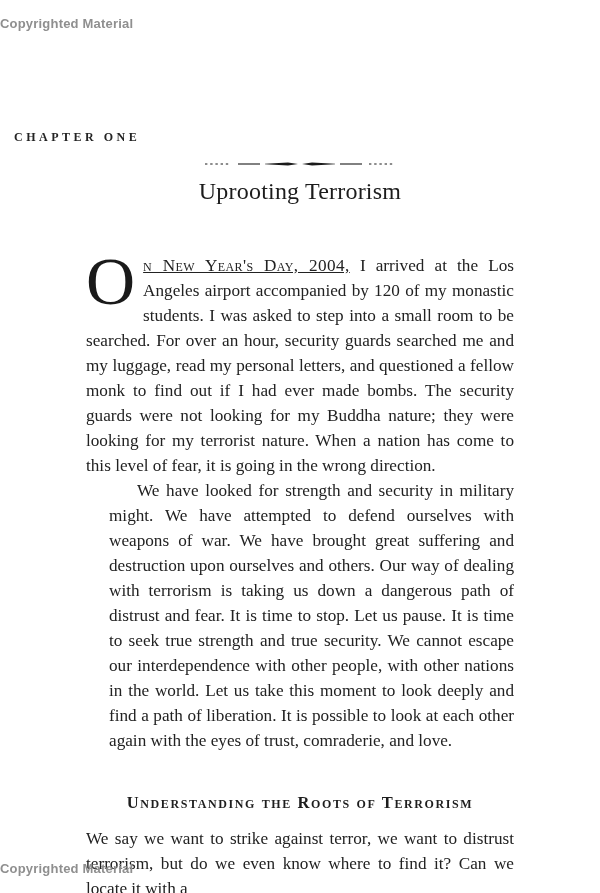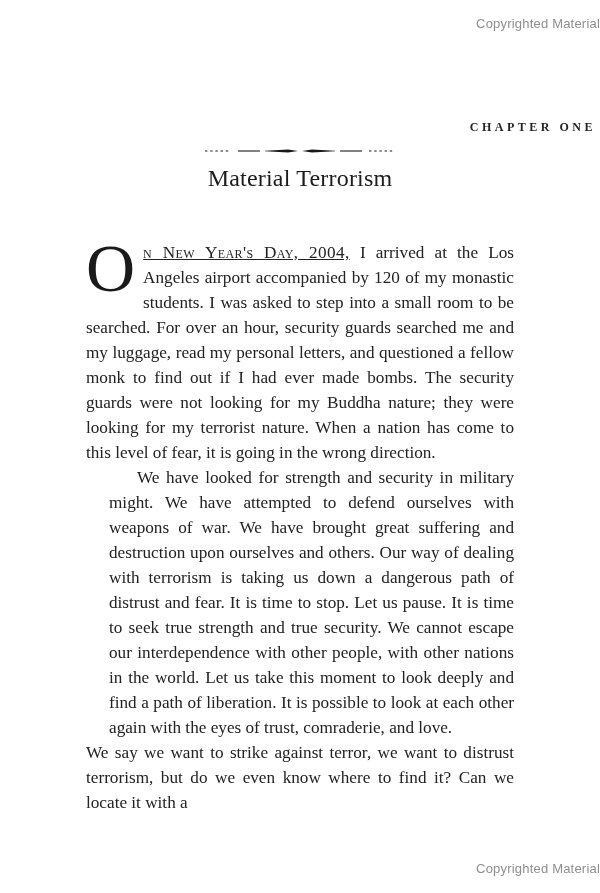--- a/index.html
+++ b/index.html
@@ -9,33 +9,33 @@
     height: 893px;
     background: #ffffff;
     font-family: "Liberation Serif", "DejaVu Serif", serif;
     color: #1f1f1f;
     overflow: hidden;
   }
   .notice {
     position: absolute;
     left: 0;
     right: 0;
-    text-align: right;
+    text-align: left;
     font-family: "Liberation Sans", "DejaVu Sans", sans-serif;
-    font-weight: normal;
+    font-weight: bold;
     font-size: 13px;
     color: #8f8f8f;
     letter-spacing: 0.2px;
   }
   .notice.top { top: 16px; }
   .notice.bottom { bottom: 17px; }
   .chapter-label {
     padding-top: 116px;
-    margin: 4px;
-    text-align: right;
+    margin: 14px;
+    text-align: left;
     font-size: 12px;
     line-height: 14px;
     font-weight: bold;
     letter-spacing: 3.5px;
     color: #242424;
   }
   .ornament {
     margin-top: 11px;
     height: 12px;
     text-align: center;
@@ -99,28 +99,29 @@
         <line x1="1" y1="6" x2="27" y2="6" stroke-width="1" stroke-dasharray="2.4,2.8"></line>
         <line x1="34" y1="6" x2="56" y2="6" stroke-width="1.1"></line>
         <polygon stroke="none" points="61,6.25 61,5.75 84,4.5 94,5.9 94,6.1 84,7.5"></polygon>
         <polygon stroke="none" points="131,6.25 131,5.75 108,4.5 98,5.9 98,6.1 108,7.5"></polygon>
         <line x1="136" y1="6" x2="158" y2="6" stroke-width="1.1"></line>
         <line x1="165" y1="6" x2="191" y2="6" stroke-width="1" stroke-dasharray="2.4,2.8"></line>
       </g>
     </svg>
   </div>
 
-  <h1 class="title">Material Terrorism</h1>
+  <h1 class="title">Uprooting Terrorism</h1>
 
   <div class="body">
 
     <p class="para"><span class="dropcap">O</span><span class="sc">n New Year's Day, 2004,</span><span> I arrived at the Los Angeles airport accompanied by 120 of my monastic students. I was asked to step into a small room to be searched. For over an hour, security guards searched me and my luggage, read my personal letters, and questioned a fellow monk to find out if I had ever made bombs. The security guards were not looking for my Buddha nature; they were looking for my terrorist nature. When a nation has come to this level of fear, it is going in the wrong direction.</span></p>
 
     <p class="para indent">We have looked for strength and security in military might. We have attempted to defend ourselves with weapons of war. We have brought great suffering and destruction upon ourselves and others. Our way of dealing with terrorism is taking us down a dangerous path of distrust and fear. It is time to stop. Let us pause. It is time to seek true strength and true security. We cannot escape our interdependence with other people, with other nations in the world. Let us take this moment to look deeply and find a path of liberation. It is possible to look at each other again with the eyes of trust, comraderie, and love.</p>
 
+    <h2 class="section-heading">Understanding the Roots of Terrorism</h2>
 
     <p class="para">We say we want to strike against terror, we want to distrust terrorism, but do we even know where to find it? Can we locate it with a</p>
 
   </div>
 
   <div class="notice bottom">Copyrighted Material</div>
 
 </div>
 
 </body></html>

